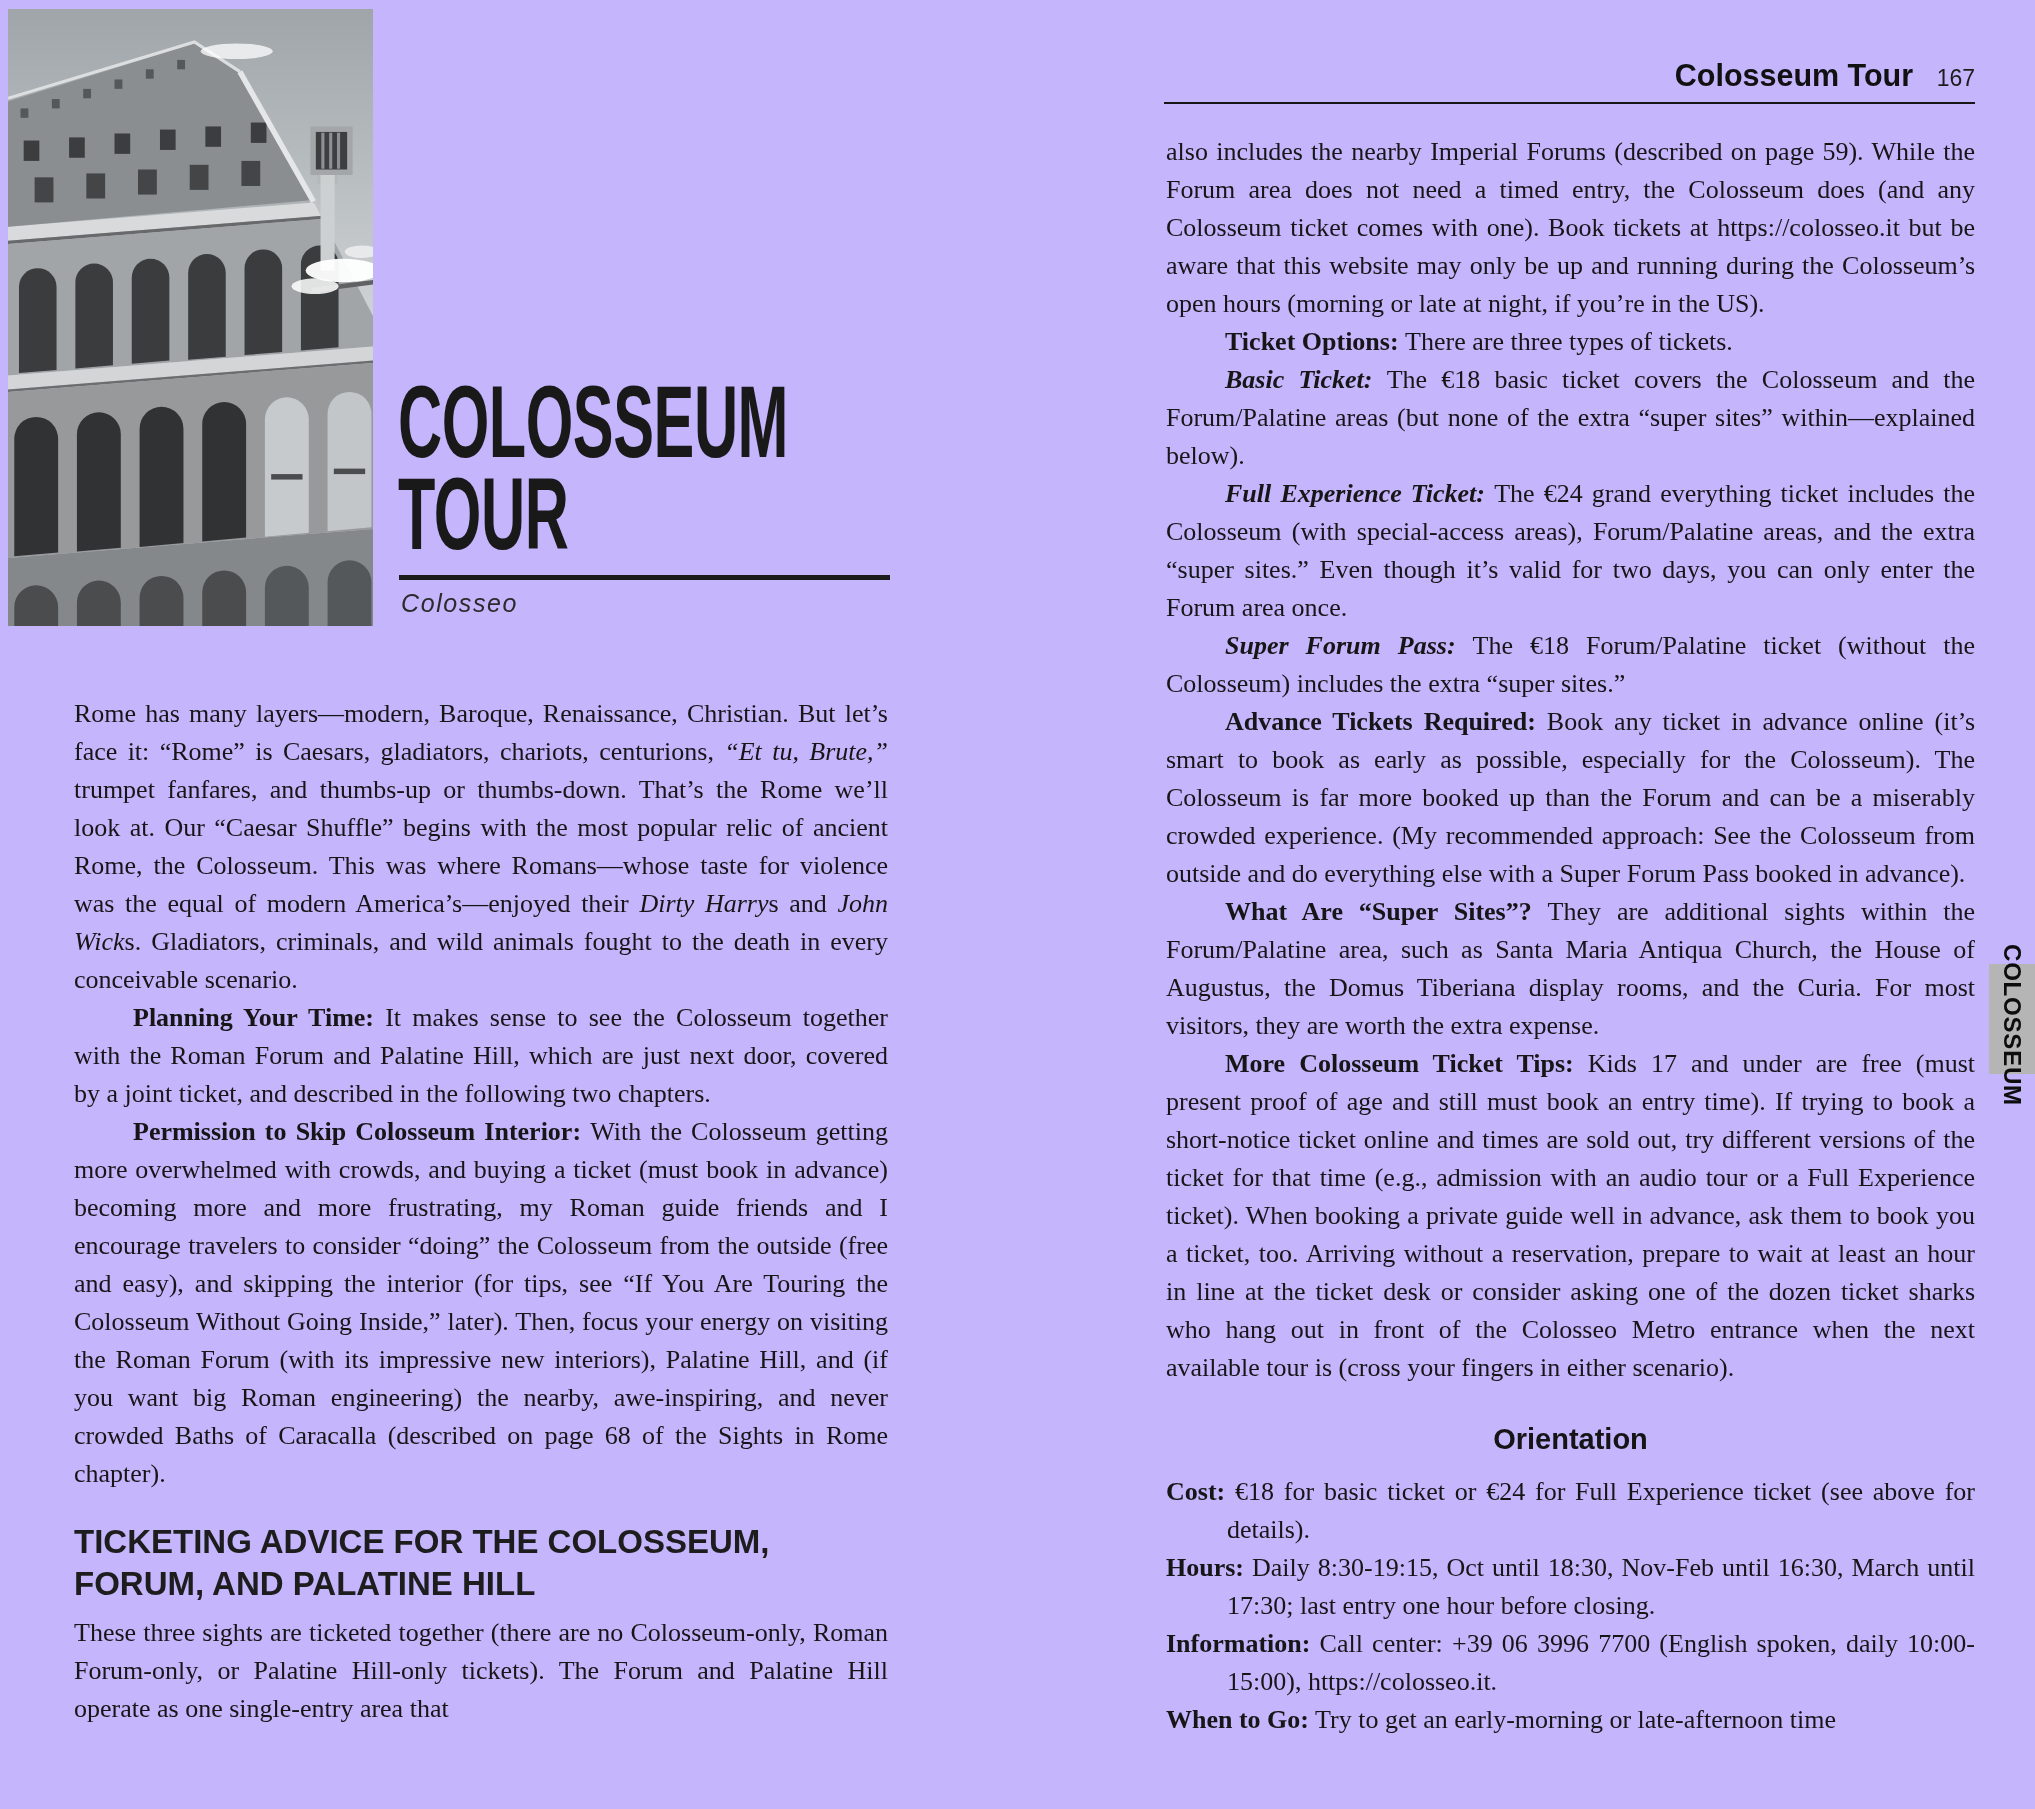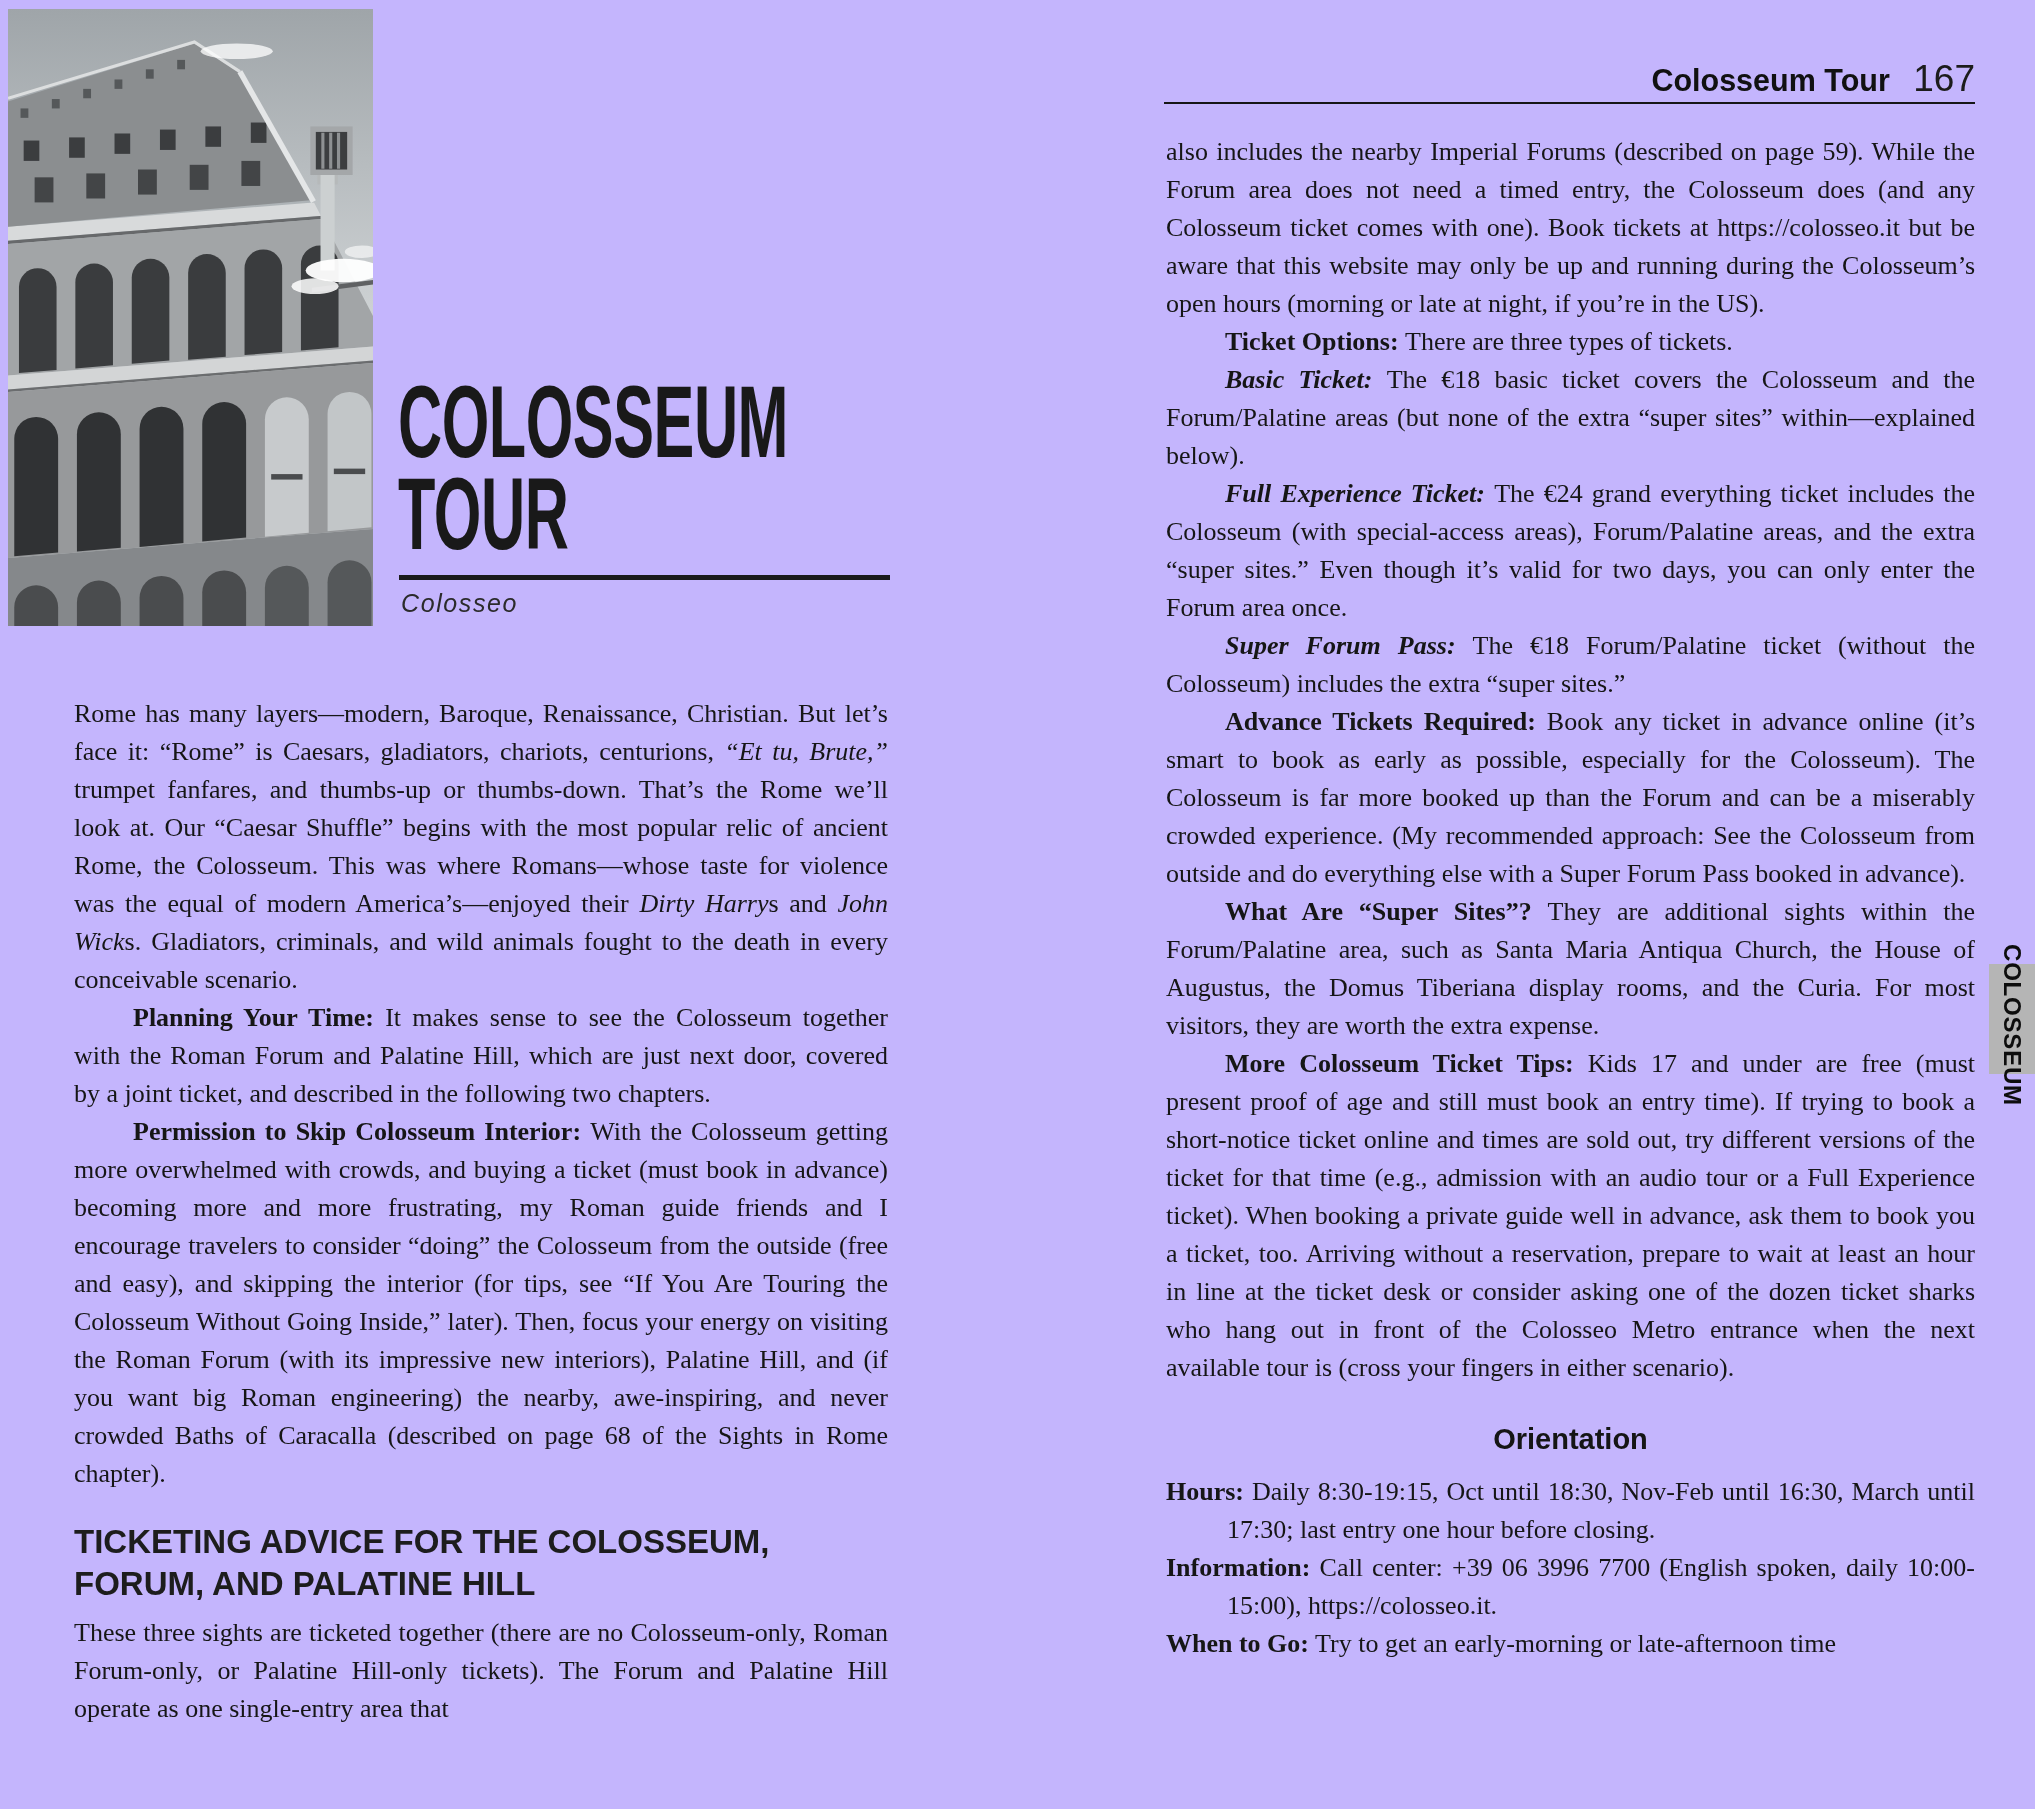--- a/index.html
+++ b/index.html
@@ -7,21 +7,21 @@
         font-family:"Liberation Serif",serif;color:#161616;overflow:hidden;}
 
   
   .photo{position:absolute;left:7.8px;top:9.4px;width:365px;height:617px;}
   .photo svg{display:block;width:100%;height:100%;}
 
   
   .page-header{position:absolute;top:58px;right:60px;display:flex;align-items:baseline;gap:23.5px;
                font-family:"Liberation Sans",sans-serif;}
   .page-header .ht{font-weight:700;font-size:30.5px;letter-spacing:0;color:#111;}
-  .page-header .pn{font-weight:400;font-size:37px;color:#1c1c1c;}
+  .page-header .pn{font-weight:400;font-size:23px;color:#1c1c1c;}
   .header-rule{position:absolute;left:1164px;top:102px;width:811px;height:2.3px;background:#161616;}
 
   
   .big-title{position:absolute;left:398px;top:376px;font-family:"Liberation Sans",sans-serif;
              font-weight:700;font-size:102px;line-height:92px;color:#191919;
              transform:scaleX(0.60);transform-origin:left top;letter-spacing:-0.8px;white-space:nowrap;}
   .title-rule{position:absolute;left:399px;top:575px;width:491px;height:4.7px;background:#1b1b1b;}
   .subtitle{position:absolute;left:401px;top:589px;font-family:"Liberation Sans",sans-serif;
             font-style:italic;font-weight:400;font-size:25px;letter-spacing:1.6px;color:#2b2b2b;}
 
@@ -174,20 +174,21 @@
         <p class="body-para indent"><span class="run-b">Ticket Options: </span><span class="run-n">There are three types of tickets.</span></p>
         <p class="body-para indent"><span class="run-bi">Basic Ticket: </span><span class="run-n">The €18 basic ticket covers the Colosseum and the Forum/Palatine areas (but none of the extra “super sites” within—explained below).</span></p>
         <p class="body-para indent"><span class="run-bi">Full Experience Ticket: </span><span class="run-n">The €24 grand everything ticket includes the Colosseum (with special-access areas), Forum/Palatine areas, and the extra “super sites.” Even though it’s valid for two days, you can only enter the Forum area once.</span></p>
         <p class="body-para indent"><span class="run-bi">Super Forum Pass: </span><span class="run-n">The €18 Forum/Palatine ticket (without the Colosseum) includes the extra “super sites.”</span></p>
         <p class="body-para indent"><span class="run-b">Advance Tickets Required: </span><span class="run-n">Book any ticket in advance online (it’s smart to book as early as possible, especially for the Colosseum). The Colosseum is far more booked up than the Forum and can be a miserably crowded experience. (My recommended approach: See the Colosseum from outside and do everything else with a Super Forum Pass booked in advance).</span></p>
         <p class="body-para indent"><span class="run-b">What Are “Super Sites”? </span><span class="run-n">They are additional sights within the Forum/Palatine area, such as Santa Maria Antiqua Church, the House of Augustus, the Domus Tiberiana display rooms, and the Curia. For most visitors, they are worth the extra expense.</span></p>
         <p class="body-para indent"><span class="run-b">More Colosseum Ticket Tips: </span><span class="run-n">Kids 17 and under are free (must present proof of age and still must book an entry time). If trying to book a short-notice ticket online and times are sold out, try different versions of the ticket for that time (e.g., admission with an audio tour or a Full Experience ticket). When booking a private guide well in advance, ask them to book you a ticket, too. Arriving without a reservation, prepare to wait at least an hour in line at the ticket desk or consider asking one of the dozen ticket sharks who hang out in front of the Colosseo Metro entrance when the next available tour is (cross your fingers in either scenario).</span></p>
       </div>
     <h2 class="orientation-heading">Orientation</h2>
     <div>
+        <p class="hang"><span class="run-b">Cost:</span><span class="run-n"> €18 for basic ticket or €24 for Full Experience ticket (see above for details).</span></p>
         <p class="hang"><span class="run-b">Hours:</span><span class="run-n"> Daily 8:30-19:15, Oct until 18:30, Nov-Feb until 16:30, March until 17:30; last entry one hour before closing.</span></p>
         <p class="hang"><span class="run-b">Information:</span><span class="run-n"> Call center: +39 06 3996 7700 (English spoken, daily 10:00-15:00), https://colosseo.it.</span></p>
         <p class="hang"><span class="run-b">When to Go:</span><span class="run-n"> Try to get an early-morning or late-afternoon time</span></p>
       </div>
   </div>
 
   <div class="tab" style="background: rgb(181, 181, 181);"></div>
   <div class="tab-label">COLOSSEUM</div>
 
 </div>

